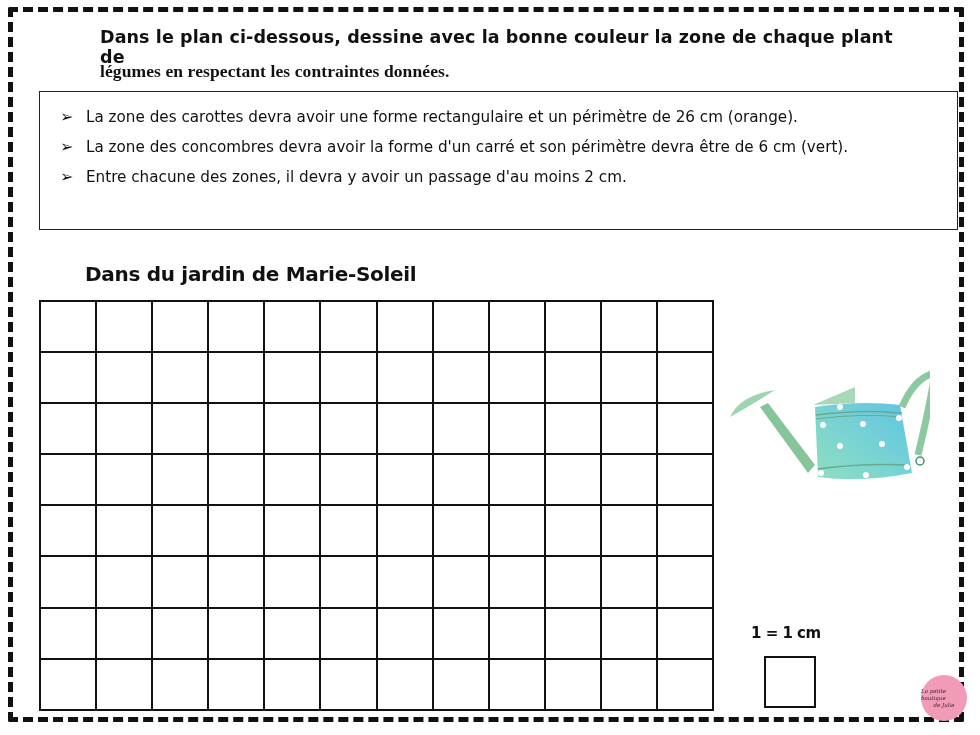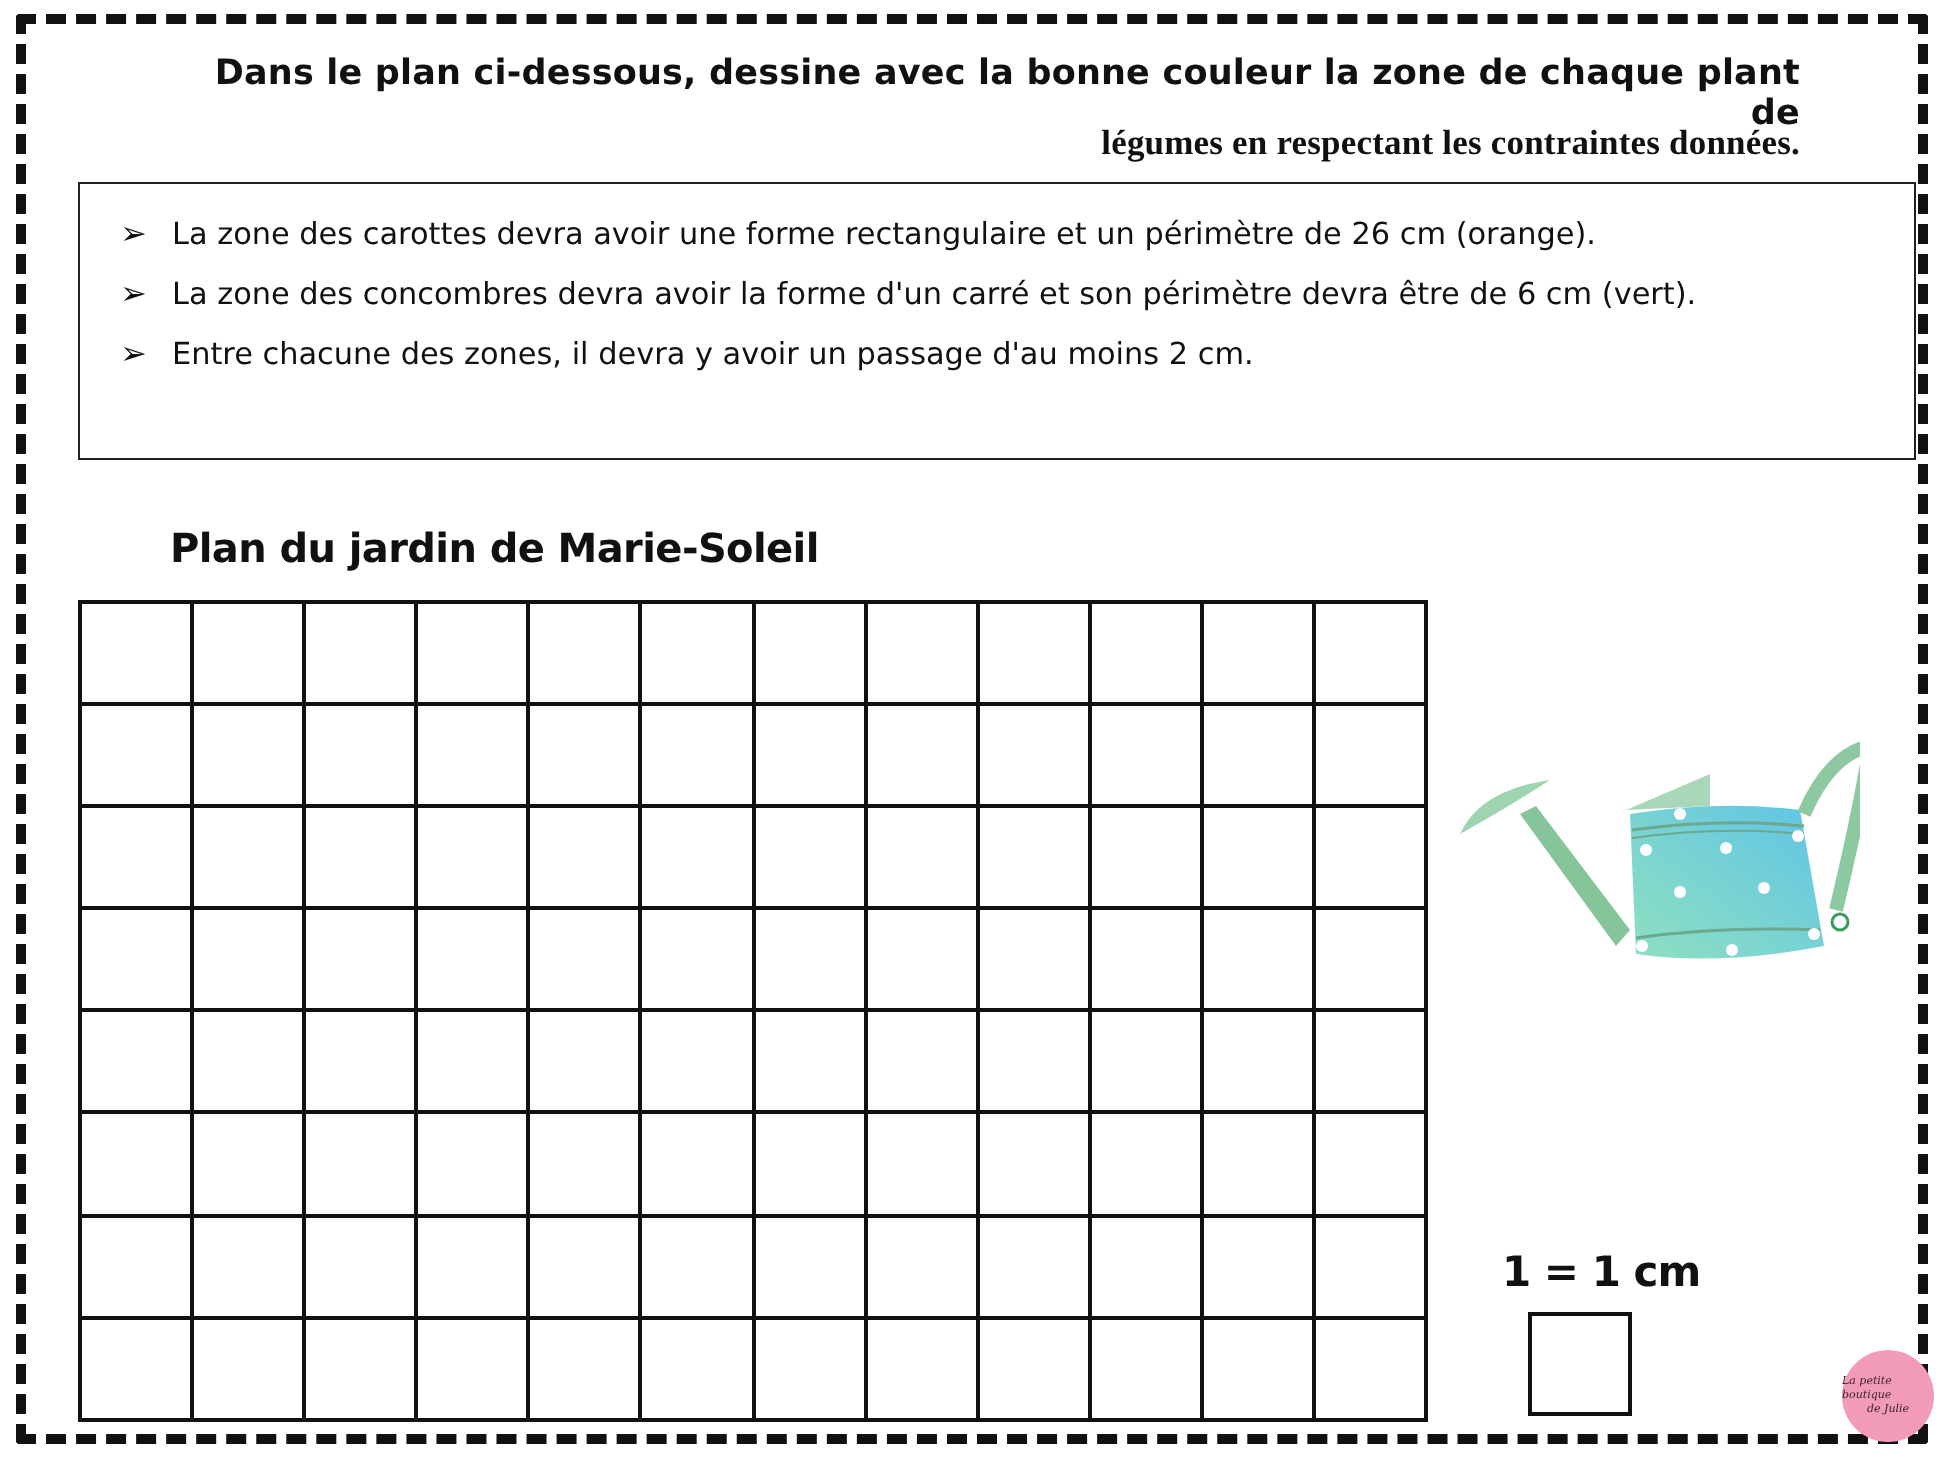--- a/index.html
+++ b/index.html
@@ -1,47 +1,47 @@
 <!DOCTYPE html>
 <html><head>
 <meta charset="utf-8">
 <style>
   html,body{margin:0;padding:0;background:#fff;}
   body{width:980px;height:735px;position:relative;overflow:hidden;font-family:"DejaVu Sans",sans-serif;color:#111;}
   .frame{position:absolute;left:8px;top:7px;width:956px;height:715px;border:5px dashed #111;border-radius:2px;box-sizing:border-box;}
-  .title{position:absolute;left:100px;width:800px;text-align:right;font-size:17.5px;font-weight:bold;letter-spacing:0.1px;}
+  .title{position:absolute;left:100px;width:800px;text-align:left;font-size:17.5px;font-weight:bold;letter-spacing:0.1px;}
   .t1{top:27px;}
   .t2{top:61px;font-family:Liberation Serif, serif;}
   .rules{position:absolute;left:39px;top:91px;width:919px;height:139px;border:1.5px solid #222;box-sizing:border-box;padding:10px 0 0 20px;}
   .rule{font-size:15.2px;line-height:30px;height:30px;white-space:nowrap;}
   .rule .arrow{display:inline-block;width:26px;font-size:16px;}
   .plan-title{position:absolute;left:85px;top:262px;font-size:20px;font-weight:bold;letter-spacing:-0.3px;}
   .grid{position:absolute;left:39px;top:300px;display:grid;grid-template-columns:repeat(12,56.1px);grid-template-rows:repeat(8,51.1px);border-top:2px solid #111;border-left:2px solid #111;}
   .cell{border-right:2px solid #111;border-bottom:2px solid #111;box-sizing:border-box;}
   .can{position:absolute;left:720px;top:365px;width:210px;height:140px;}
-  .scale-label{position:absolute;left:751px;top:624px;font-size:21px;font-weight:bold;letter-spacing:-0.5px;}
+  .scale-label{position:absolute;left:751px;top:624px;font-size:15px;font-weight:bold;letter-spacing:-0.5px;}
   .scale-box{position:absolute;left:764px;top:656px;width:52px;height:52px;border:2px solid #111;box-sizing:border-box;}
   .logo{position:absolute;left:921px;top:675px;width:46px;height:46px;border-radius:50%;background:#f29bb6;display:flex;align-items:center;justify-content:center;flex-direction:column;font-family:"DejaVu Serif",serif;font-style:italic;color:#3a2030;}
   .logo span{font-size:5.5px;line-height:7px;}
 </style>
 </head>
 <body>
 
 <div class="frame"></div>
 
 <div class="title t1">Dans le plan ci-dessous, dessine avec la bonne couleur la zone de chaque plant de</div>
 <div class="title t2">légumes en respectant les contraintes données.</div>
 
 <div class="rules">
   <div class="rule"><span class="arrow">➢</span><span>La zone des carottes devra avoir une forme rectangulaire et un périmètre de 26 cm (orange).</span></div>
   <div class="rule"><span class="arrow">➢</span><span>La zone des concombres devra avoir la forme d'un carré et son périmètre devra être de 6 cm (vert).</span></div>
   <div class="rule"><span class="arrow">➢</span><span>Entre chacune des zones, il devra y avoir un passage d'au moins 2 cm.</span></div>
 </div>
 
-<div class="plan-title">Plan du jardin de Marie-Soleil</div>
+<div class="plan-title">Dans du jardin de Marie-Soleil</div>
 
 <div class="grid" id="grid">
     <div class="cell"></div>
     <div class="cell"></div>
     <div class="cell"></div>
     <div class="cell"></div>
     <div class="cell"></div>
     <div class="cell"></div>
     <div class="cell"></div>
     <div class="cell"></div>

